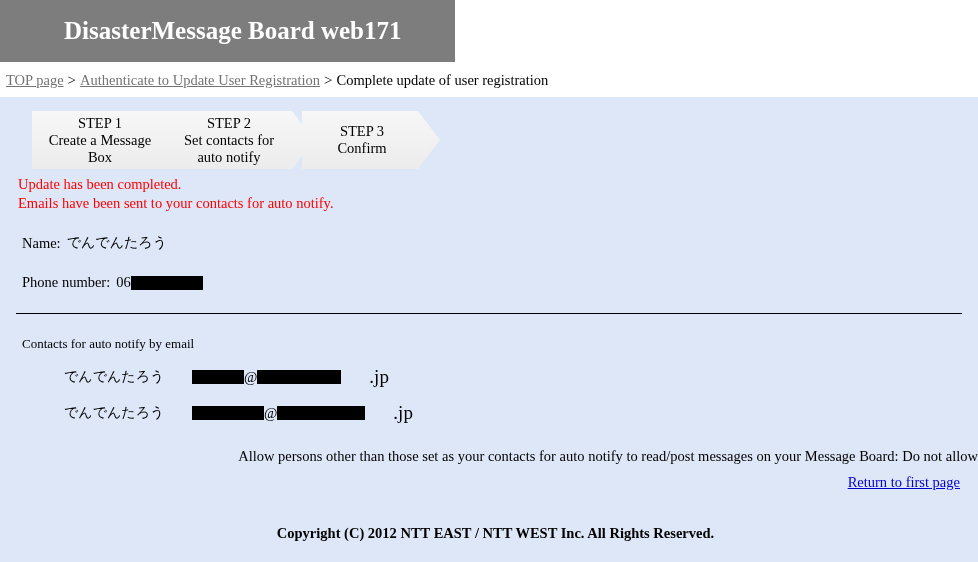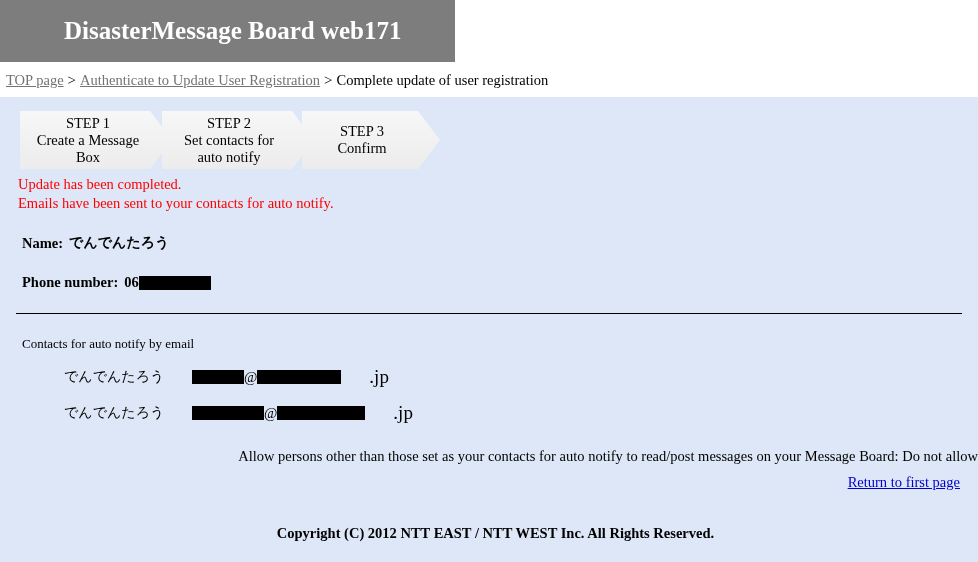--- a/index.html
+++ b/index.html
@@ -84,21 +84,21 @@
     line-height: 17px;
     color: #000000;
     padding-top: 4px;
     box-shadow: 1px 1px 1px rgba(130,130,130,0.35);
   }
   .step.chev {
     clip-path: polygon(0 0, calc(100% - 22px) 0, 100% 50%, calc(100% - 22px) 100%, 0 100%);
     border: none;
     background: linear-gradient(#f7f7f7, #ececec);
   }
-  .step-1 { left: 0px;   width: 152px; }
+  .step-1 { left: 12px;   width: 152px; }
   .step-2 { left: 142px; width: 152px; }
   .step-3 { left: 282px; width: 138px; }
   .step-3 .step-label { padding-top: 8px; }
   .step-inner { padding-right: 18px; }
   .step-1 .step-inner { padding-right: 16px; }
 
   
   .alerts {
     margin: 2px 0 0 18px;
     color: #ff0000;
@@ -110,21 +110,20 @@
   .info-block {
     margin: 22px 0 0 22px;
   }
   .info-row {
     font-size: 14.5px;
     color: #000000;
     margin-bottom: 22px;
     display: flex;
     align-items: center;
     white-space: nowrap;
-    font-weight: bold;
   }
   .info-label { }
   .info-value { margin-left: 6px; }
   .jp { font-family: "DejaVu Sans", "Liberation Sans", sans-serif; font-size: 14px; }
 
   .redact {
     display: inline-block;
     background: #000000;
     height: 14px;
     vertical-align: middle;

